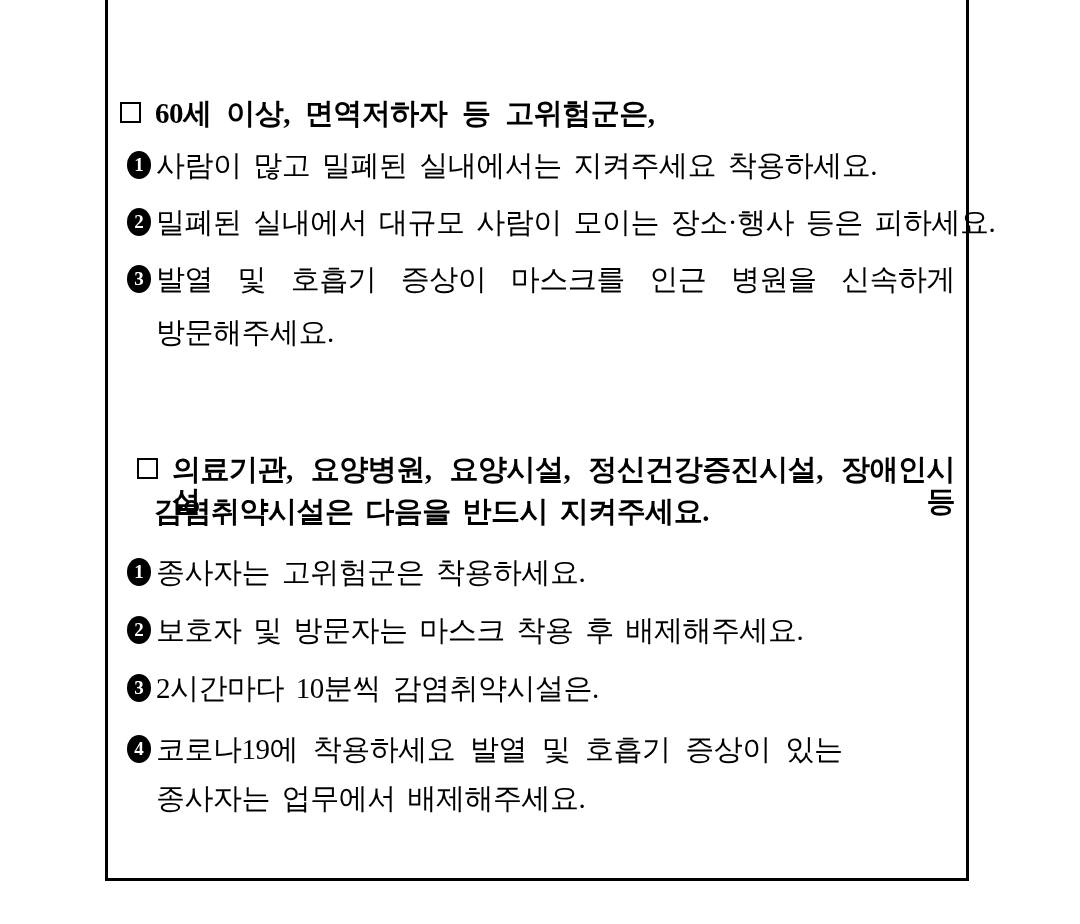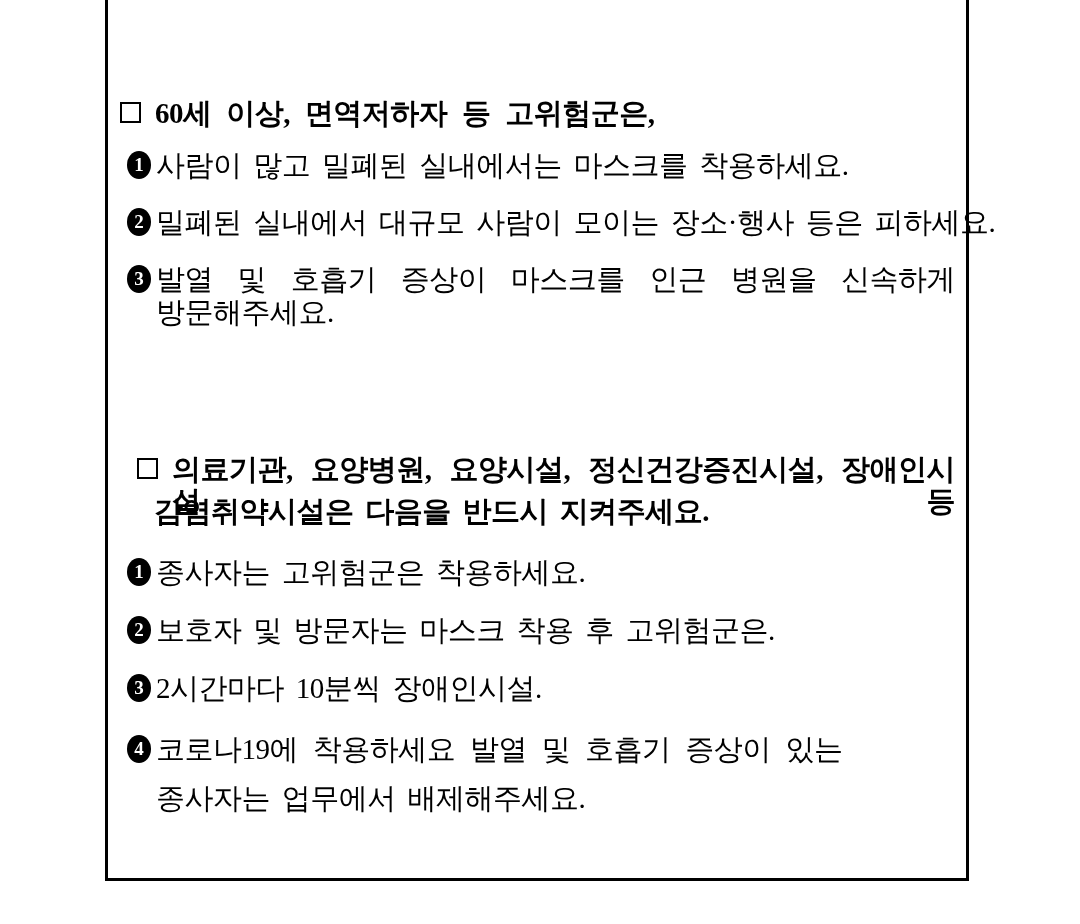--- a/index.html
+++ b/index.html
@@ -68,59 +68,59 @@
 <div class="page">
   <div class="frame">
 
     <div class="row bold wide" style="top:98px;left:12px;">
       <span class="sq"></span>
       <span>60세 이상, 면역저하자 등 고위험군은,</span>
     </div>
 
     <div class="row" style="top:150px;left:19px;">
       <span class="num">1</span>
-      <span>사람이 많고 밀폐된 실내에서는 마스크를 착용하세요.</span>
+      <span>사람이 많고 밀폐된 실내에서는 지켜주세요 착용하세요.</span>
     </div>
 
     <div class="row" style="top:207px;left:19px;">
       <span class="num">2</span>
       <span>밀폐된 실내에서 대규모 사람이 모이는 장소·행사 등은 피하세요.</span>
     </div>
 
     <div class="row stretchrow" style="top:264px;left:19px;">
       <span class="num">3</span>
       <span class="stretch">발열 및 호흡기 증상이 마스크를 인근 병원을 신속하게</span>
     </div>
 
-    <div class="row" style="top:297px;left:48px;">
+    <div class="row" style="top:317px;left:48px;">
       <span>방문해주세요.</span>
     </div>
 
     <div class="row bold stretchrow" style="top:454px;left:29px;">
       <span class="sq"></span>
       <span class="stretch">의료기관, 요양병원, 요양시설, 정신건강증진시설, 장애인시설 등</span>
     </div>
 
     <div class="row bold" style="top:496px;left:46px;">
       <span>감염취약시설은 다음을 반드시 지켜주세요.</span>
     </div>
 
     <div class="row" style="top:557px;left:19px;">
       <span class="num">1</span>
       <span>종사자는 고위험군은 착용하세요.</span>
     </div>
 
     <div class="row" style="top:615px;left:19px;">
       <span class="num">2</span>
-      <span>보호자 및 방문자는 마스크 착용 후 고위험군은.</span>
+      <span>보호자 및 방문자는 마스크 착용 후 배제해주세요.</span>
     </div>
 
     <div class="row" style="top:673px;left:19px;">
       <span class="num">3</span>
-      <span>2시간마다 10분씩 장애인시설.</span>
+      <span>2시간마다 10분씩 감염취약시설은.</span>
     </div>
 
     <div class="row wide" style="top:734px;left:19px;">
       <span class="num">4</span>
       <span>코로나19에 착용하세요 발열 및 호흡기 증상이 있는</span>
     </div>
 
     <div class="row" style="top:783px;left:48px;">
       <span>종사자는 업무에서 배제해주세요.</span>
     </div>

